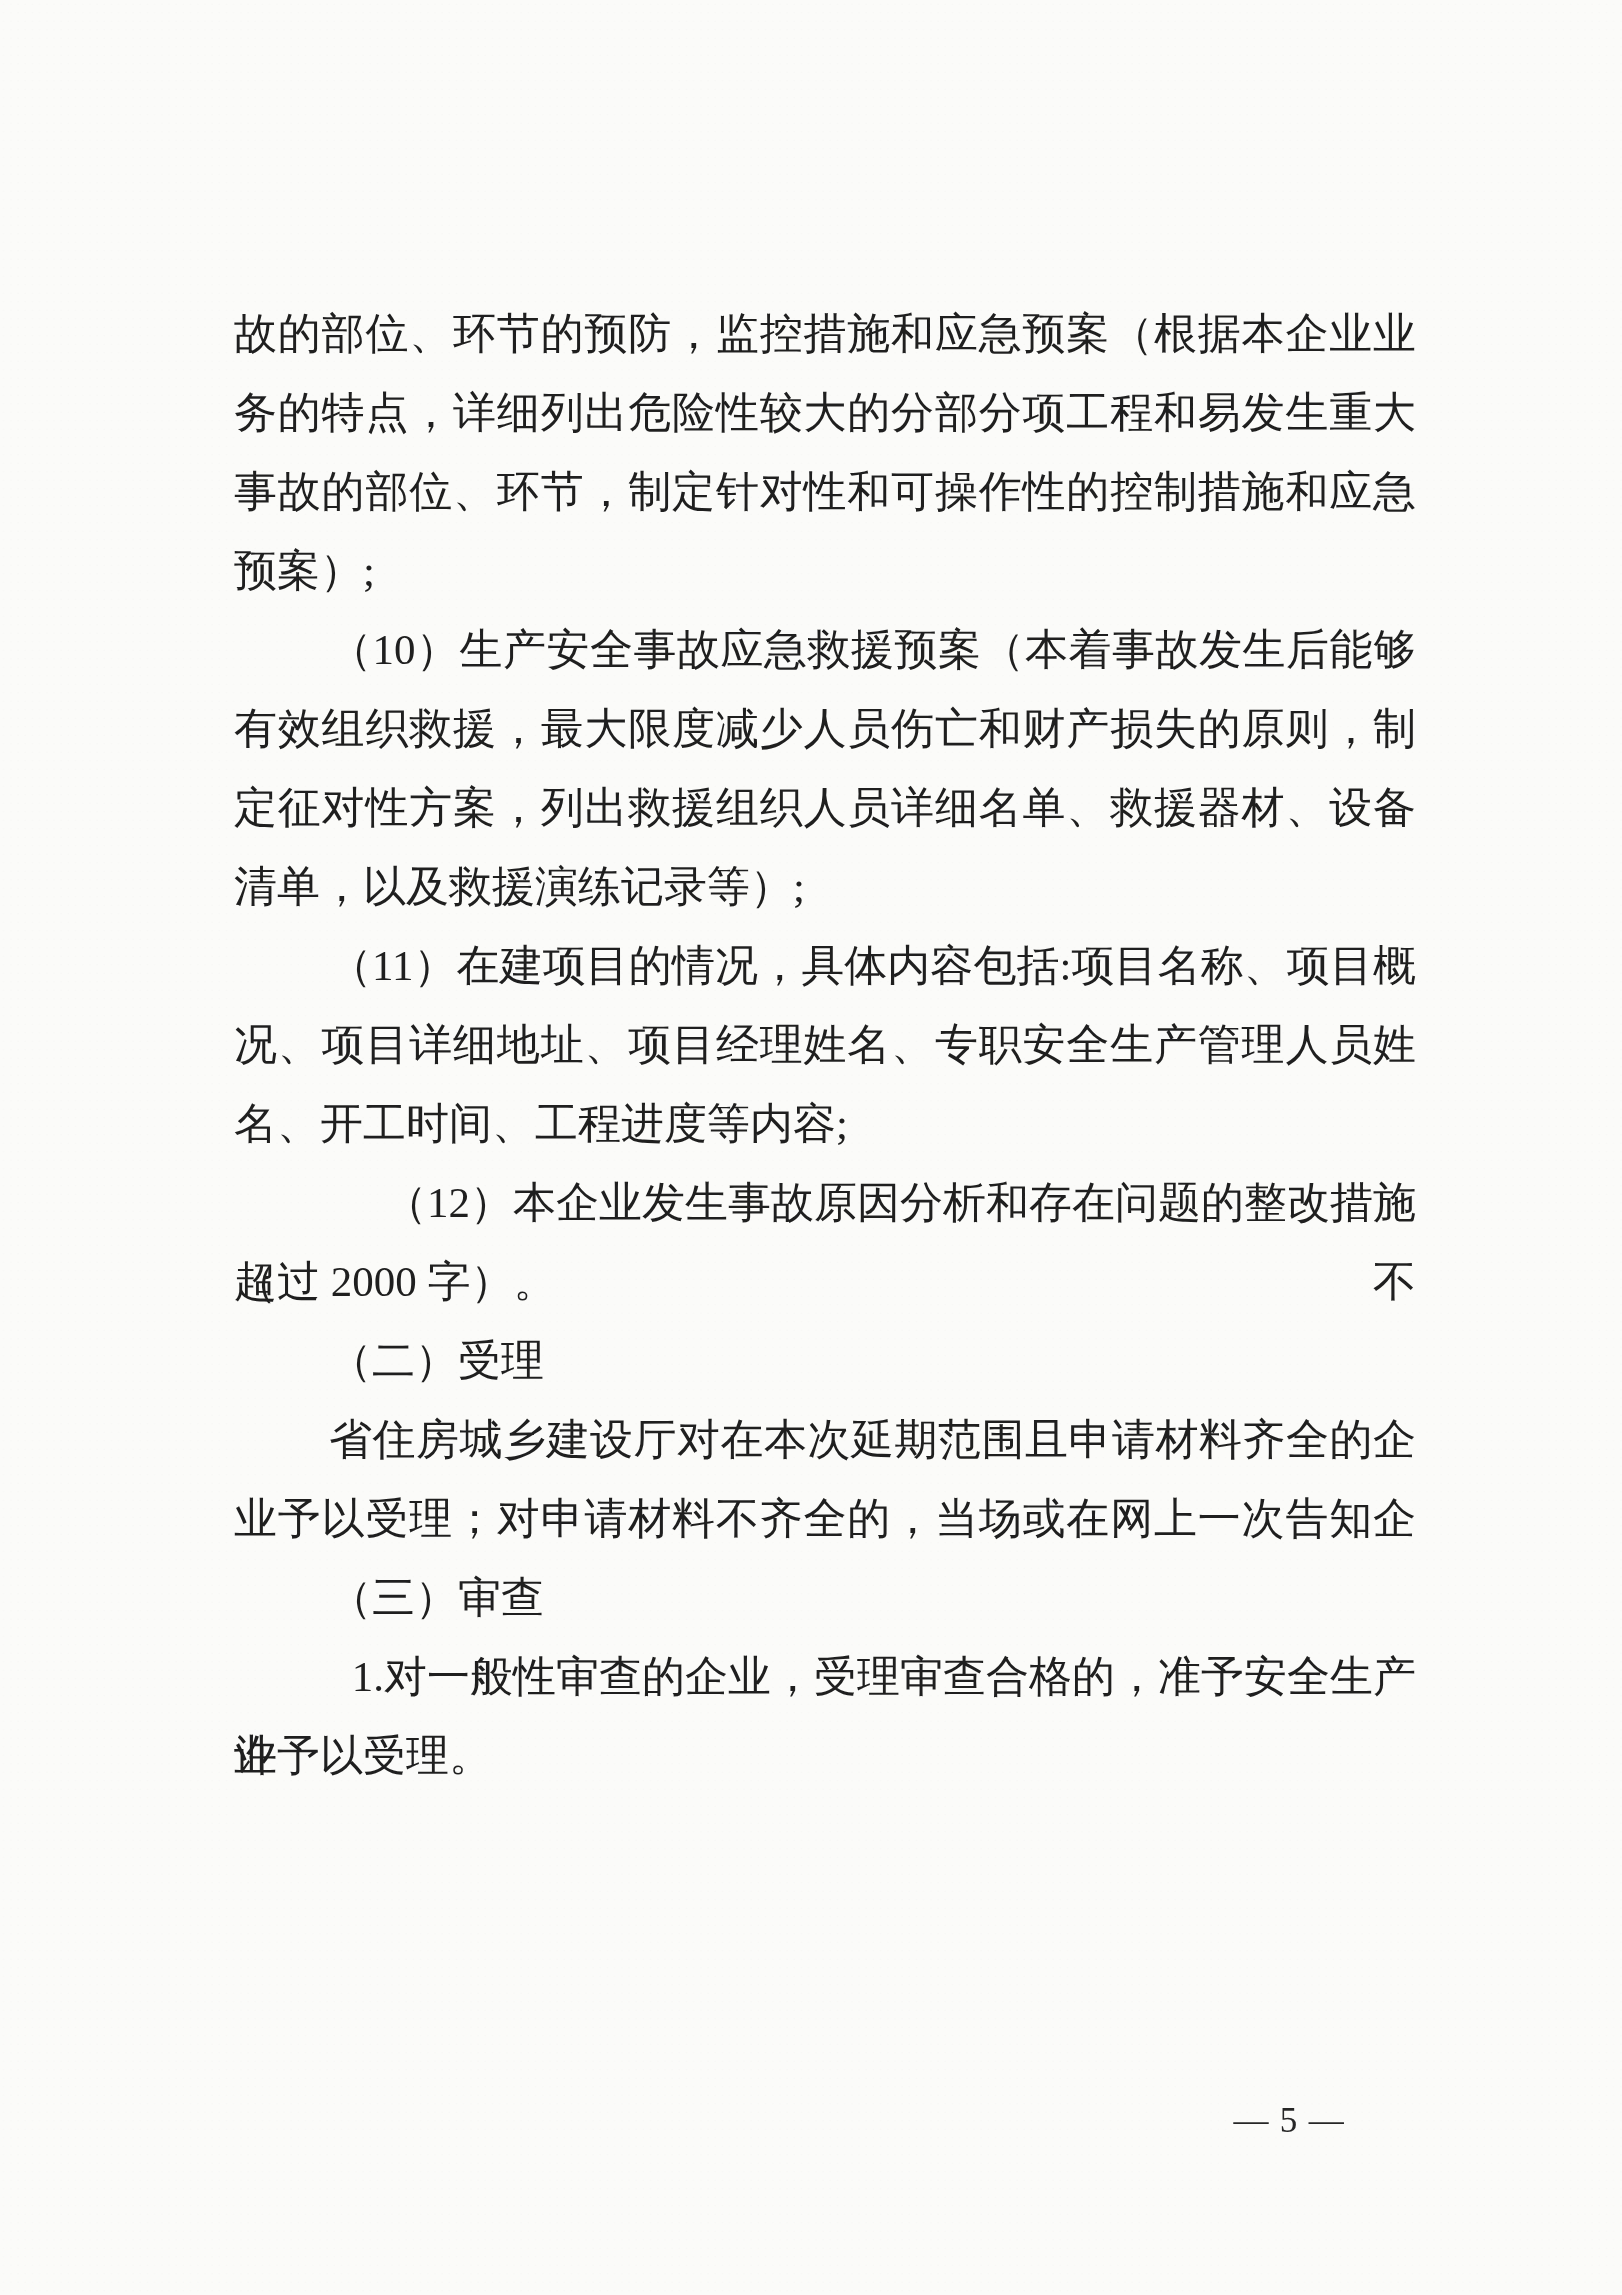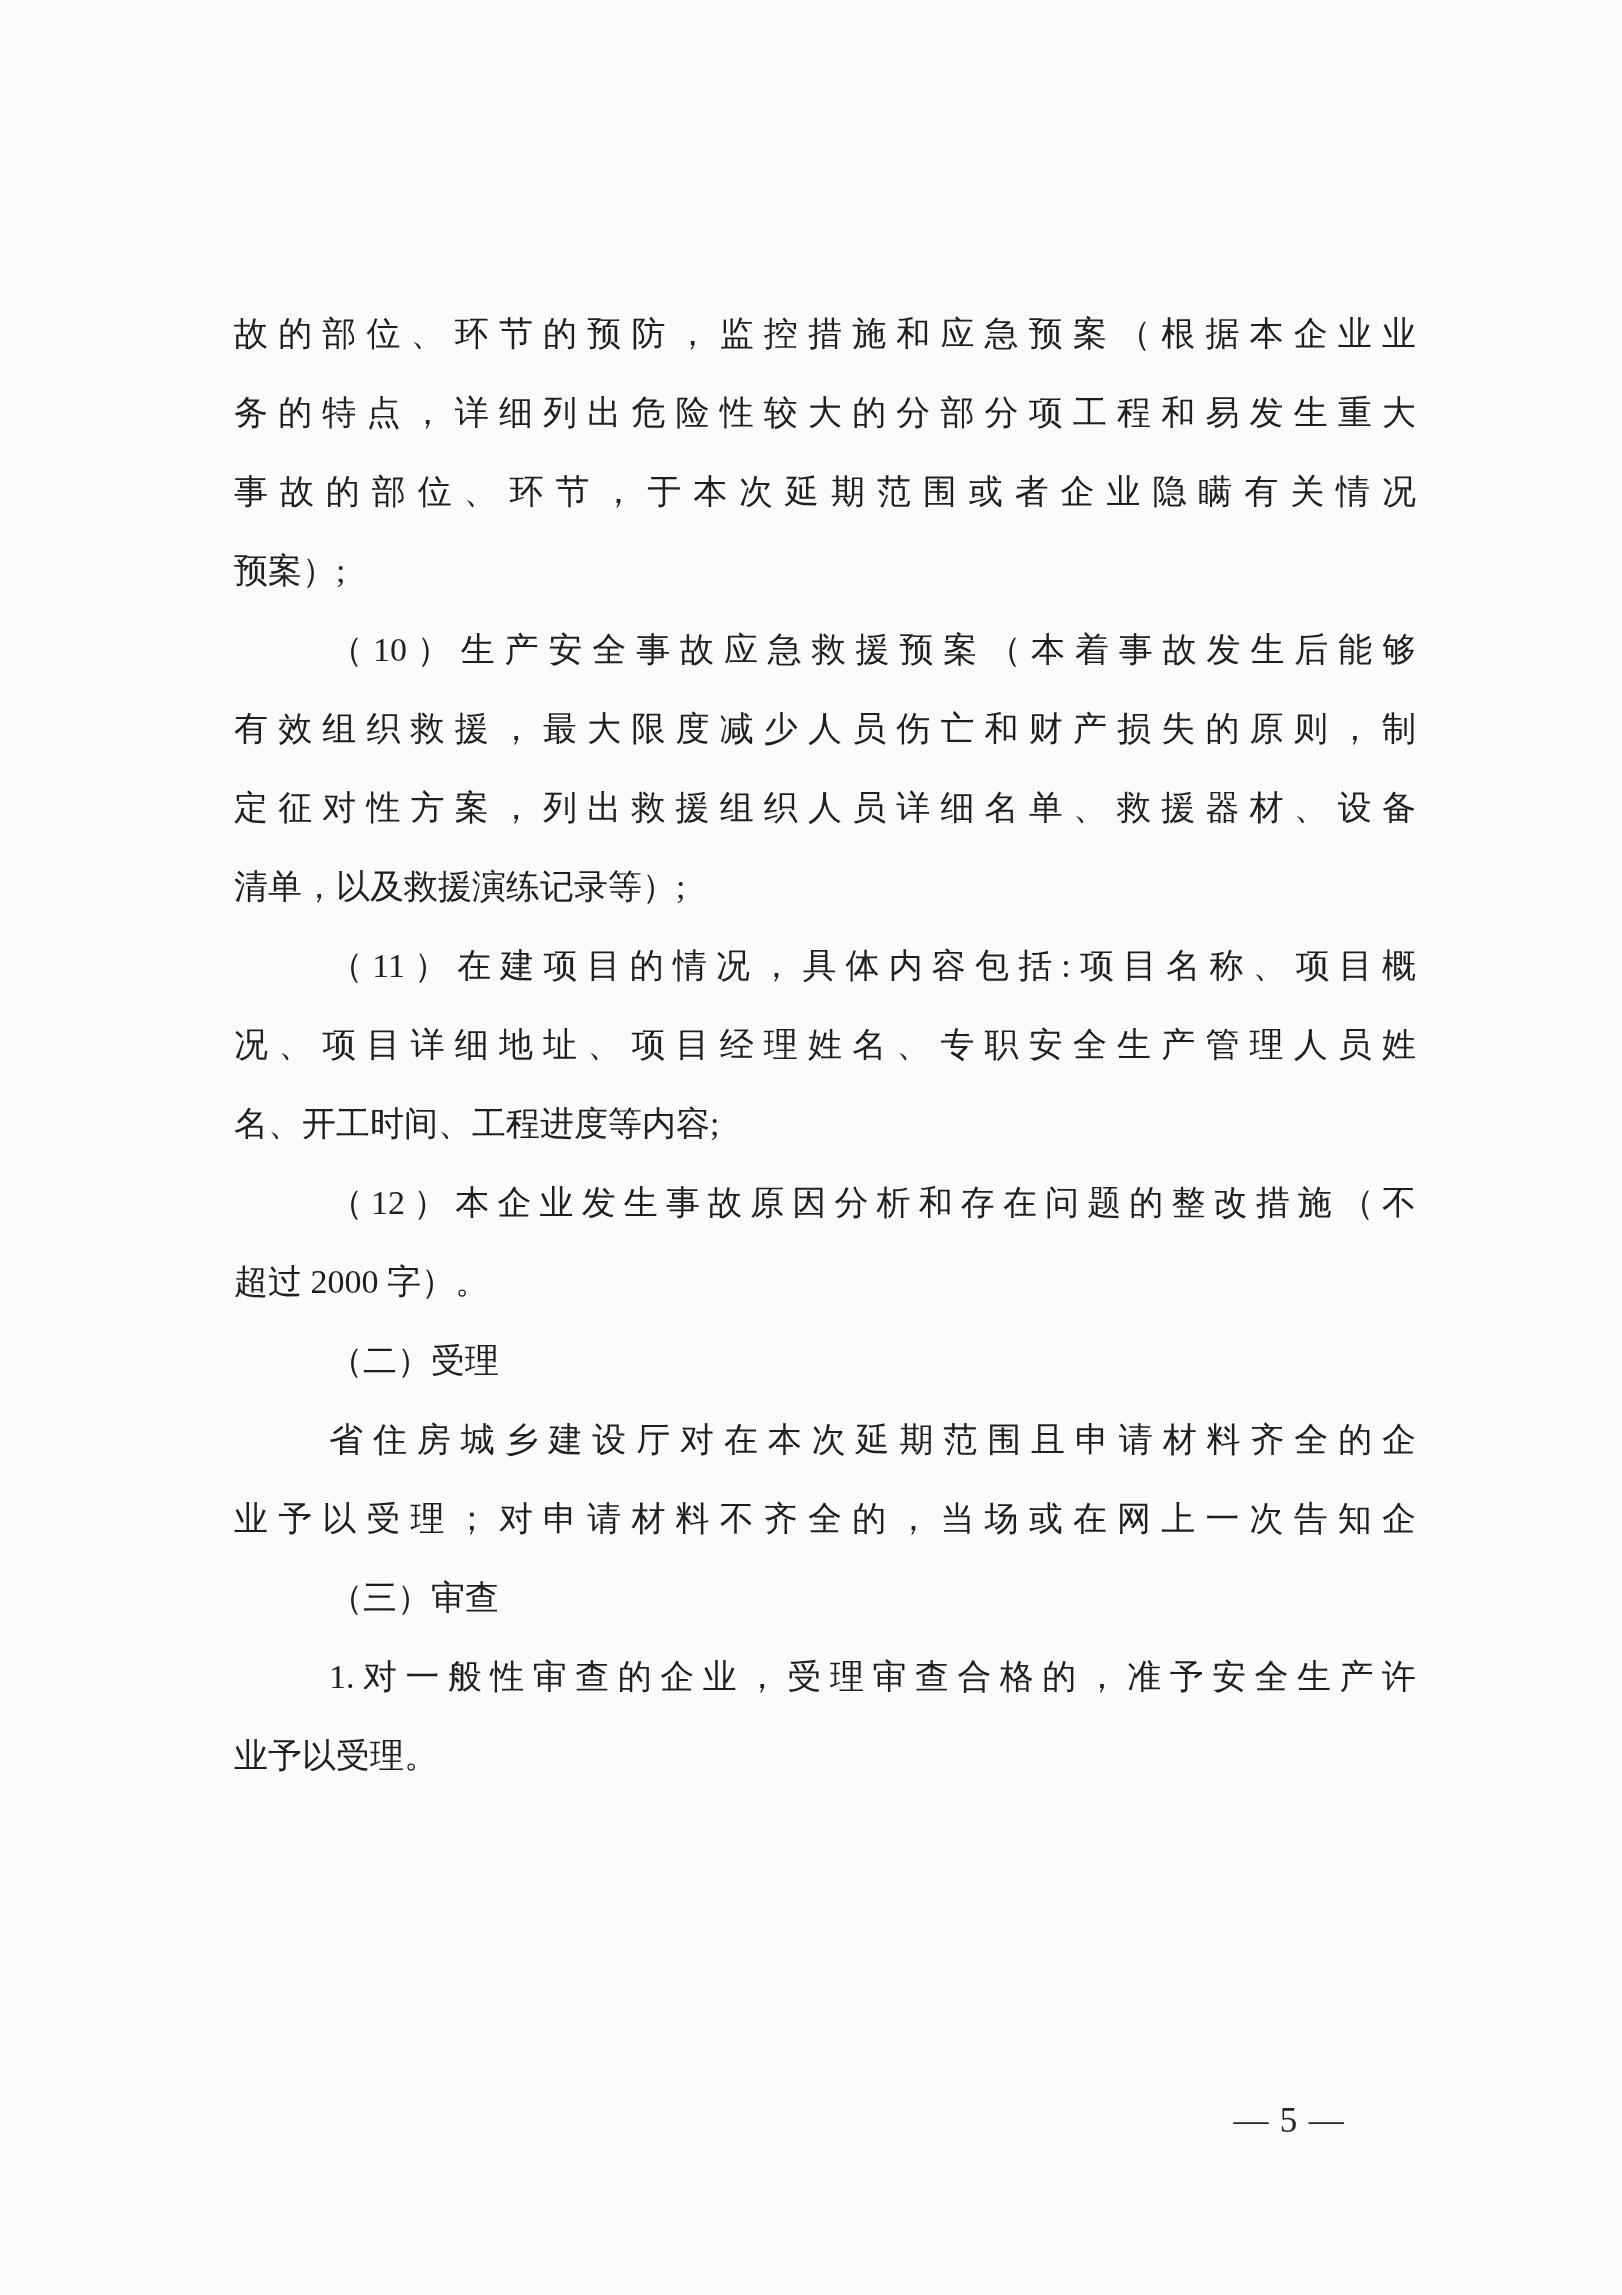--- a/index.html
+++ b/index.html
@@ -16,21 +16,21 @@
     background-image: radial-gradient(circle, rgba(70,70,70,0.018) 0.7px, transparent 1px);
     background-size: 7.2px 8.5px;
     overflow: hidden;
     font-family: "Liberation Serif", serif;
   }
   .text-block {
     position: absolute;
     left: 234px;
     top: 294px;
     width: 1182px;
-    font-size: 34px;
+    font-size: 43px;
     line-height: 79px;
     color: #1f1f1f;
     letter-spacing: 0;
   }
   .line {
     height: 79px;
     text-align: justify;
     text-align-last: justify;
     white-space: normal;
   }
@@ -53,21 +53,21 @@
     white-space: nowrap;
   }
 </style>
 </head>
 <body>
 
 <div class="page">
   <main class="text-block">
       <div class="line">故的部位、环节的预防，监控措施和应急预案（根据本企业业</div>
       <div class="line">务的特点，详细列出危险性较大的分部分项工程和易发生重大</div>
-      <div class="line">事故的部位、环节，于本次延期范围或者企业隐瞒有关情况</div>
+      <div class="line">事故的部位、环节，制定针对性和可操作性的控制措施和应急</div>
       <div class="line end">预案）;</div>
       <div class="line indent">（10）生产安全事故应急救援预案（本着事故发生后能够</div>
       <div class="line">有效组织救援，最大限度减少人员伤亡和财产损失的原则，制</div>
       <div class="line">定征对性方案，列出救援组织人员详细名单、救援器材、设备</div>
       <div class="line end">清单，以及救援演练记录等）;</div>
       <div class="line indent">（11）在建项目的情况，具体内容包括:项目名称、项目概</div>
       <div class="line">况、项目详细地址、项目经理姓名、专职安全生产管理人员姓</div>
       <div class="line end">名、开工时间、工程进度等内容;</div>
       <div class="line indent">（12）本企业发生事故原因分析和存在问题的整改措施（不</div>
       <div class="line end">超过 2000 字）。</div>

